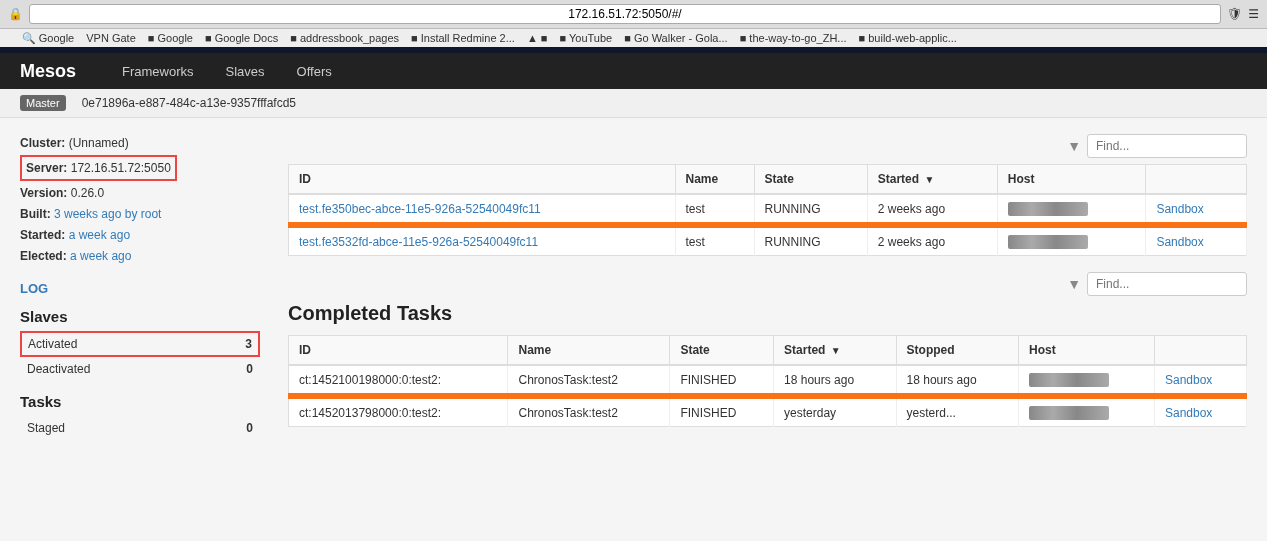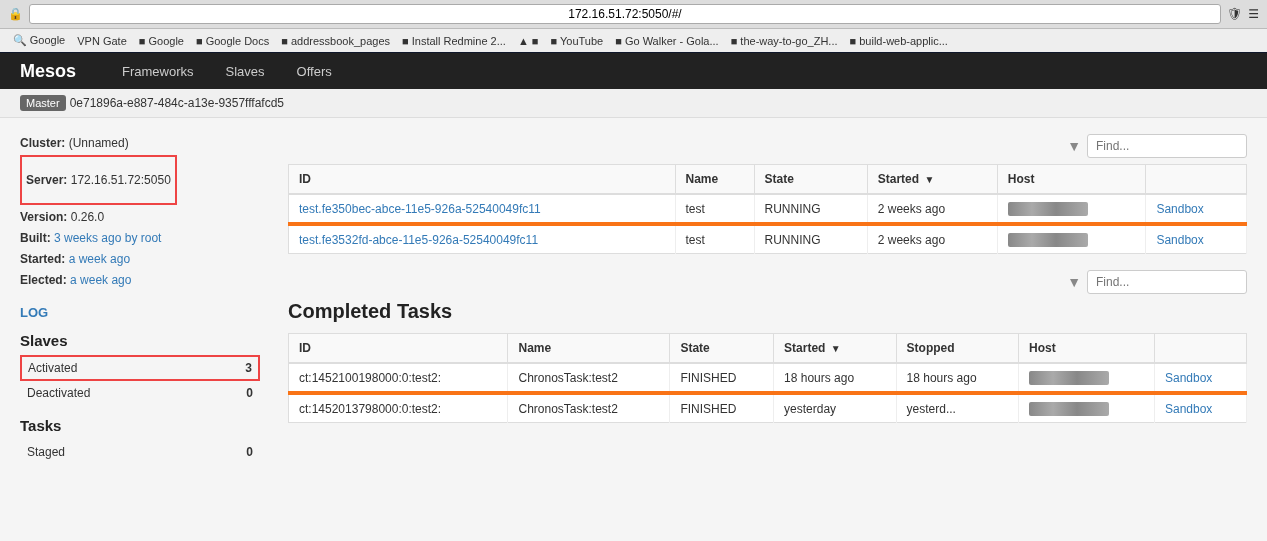--- a/index.html
+++ b/index.html
@@ -21,25 +21,25 @@
       border: 1px solid #aaa;
       border-radius: 3px;
       padding: 2px 8px;
       font-size: 12px;
       text-align: center;
     }
 
     
     .bookmarks-bar {
       background: #eee;
-      padding: 2px 9px;
+      padding: 2px 18px;
       display: flex;
       align-items: center;
       gap: 4px;
-      border-bottom: 1px solid #0f172a;
+      border-bottom: 6px solid #0f172a;
       font-size: 11px;
       overflow: hidden;
       height: 24px;
     }
     .bookmark-item {
       white-space: nowrap;
       padding: 1px 4px;
       border-radius: 2px;
       cursor: pointer;
       color: #333;
@@ -68,21 +68,21 @@
     }
 
     
     .master-bar {
       background: #f0f0f0;
       padding: 6px 20px;
       border-bottom: 1px solid #ddd;
       font-size: 12px;
       display: flex;
       align-items: center;
-      gap: 4px;
+      gap: 16px;
     }
     .master-badge {
       background: #666;
       color: white;
       padding: 2px 6px;
       border-radius: 3px;
       font-size: 11px;
     }
 
     
@@ -100,21 +100,21 @@
     .sidebar-section { margin-bottom: 16px; }
     .sidebar-info-row {
       font-size: 12px;
       margin-bottom: 3px;
       line-height: 1.5;
     }
     .sidebar-info-row .label { font-weight: bold; }
     .sidebar-server-box {
       border: 2px solid #e44;
       display: inline-block;
-      padding: 16px 4px;
+      padding: 4px 4px;
       font-size: 12px;
       margin-bottom: 3px;
     }
     .sidebar-server-box .label { font-weight: bold; }
     .sidebar-link {
       color: #337ab7;
       text-decoration: none;
       font-size: 12px;
     }
     .sidebar-heading {
@@ -189,21 +189,21 @@
       background: #f9f9f9;
       border-bottom: 2px solid #ddd;
       border-right: 1px solid #ddd;
       padding: 7px 10px;
       text-align: left;
       font-weight: bold;
       color: #333;
       white-space: nowrap;
     }
     .data-table td {
-      border-bottom: 4px solid #f97316;
+      border-bottom: 6px solid #f97316;
       border-right: 1px solid #eee;
       padding: 6px 10px;
       vertical-align: middle;
     }
     .data-table tr:last-child td { border-bottom: none; }
     .data-table td a {
       color: #337ab7;
       text-decoration: none;
     }
     .sort-indicator { font-size: 10px; margin-left: 2px; }

